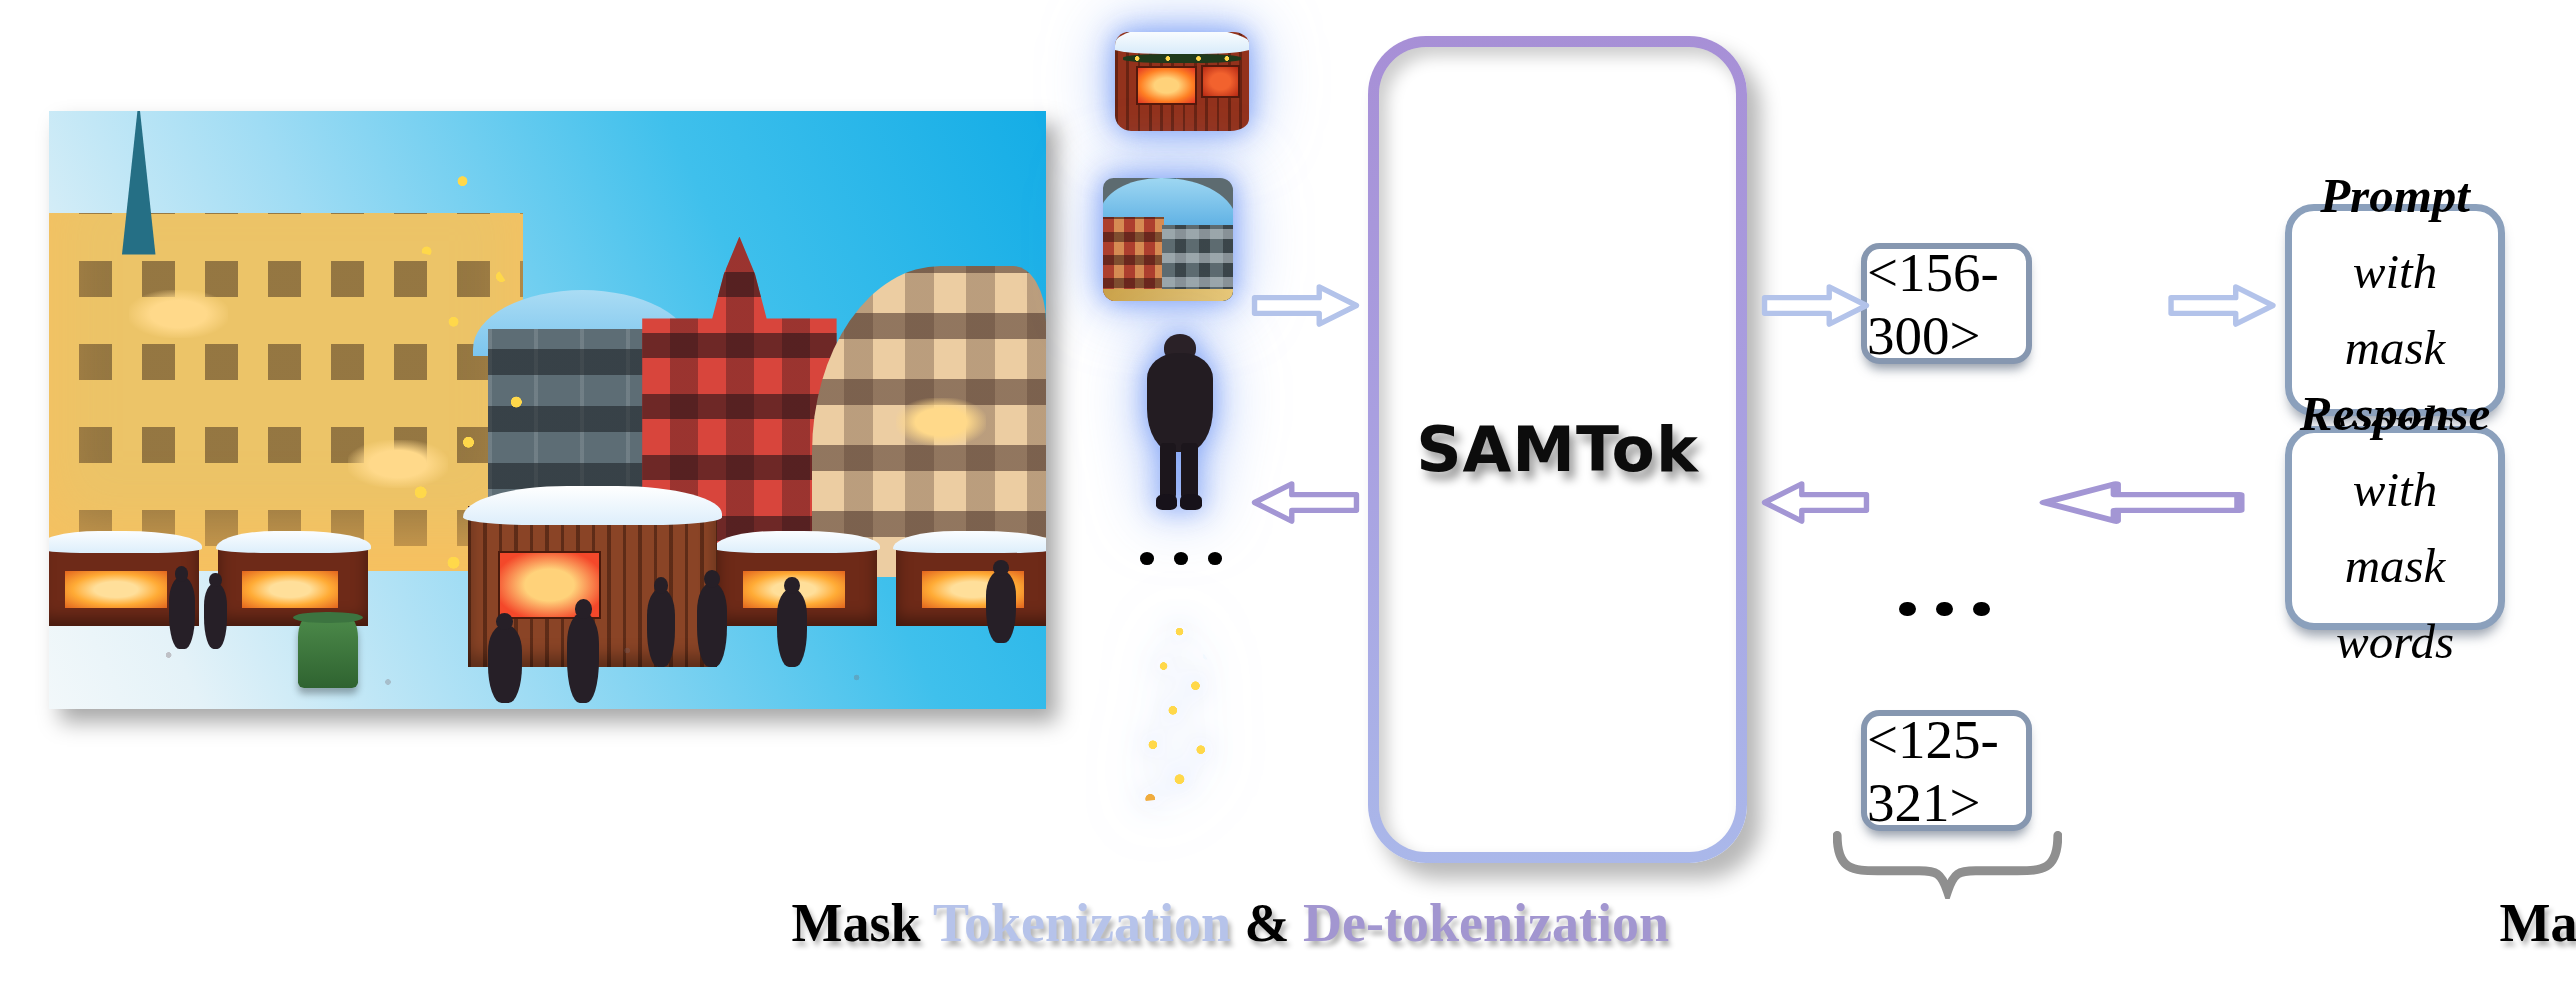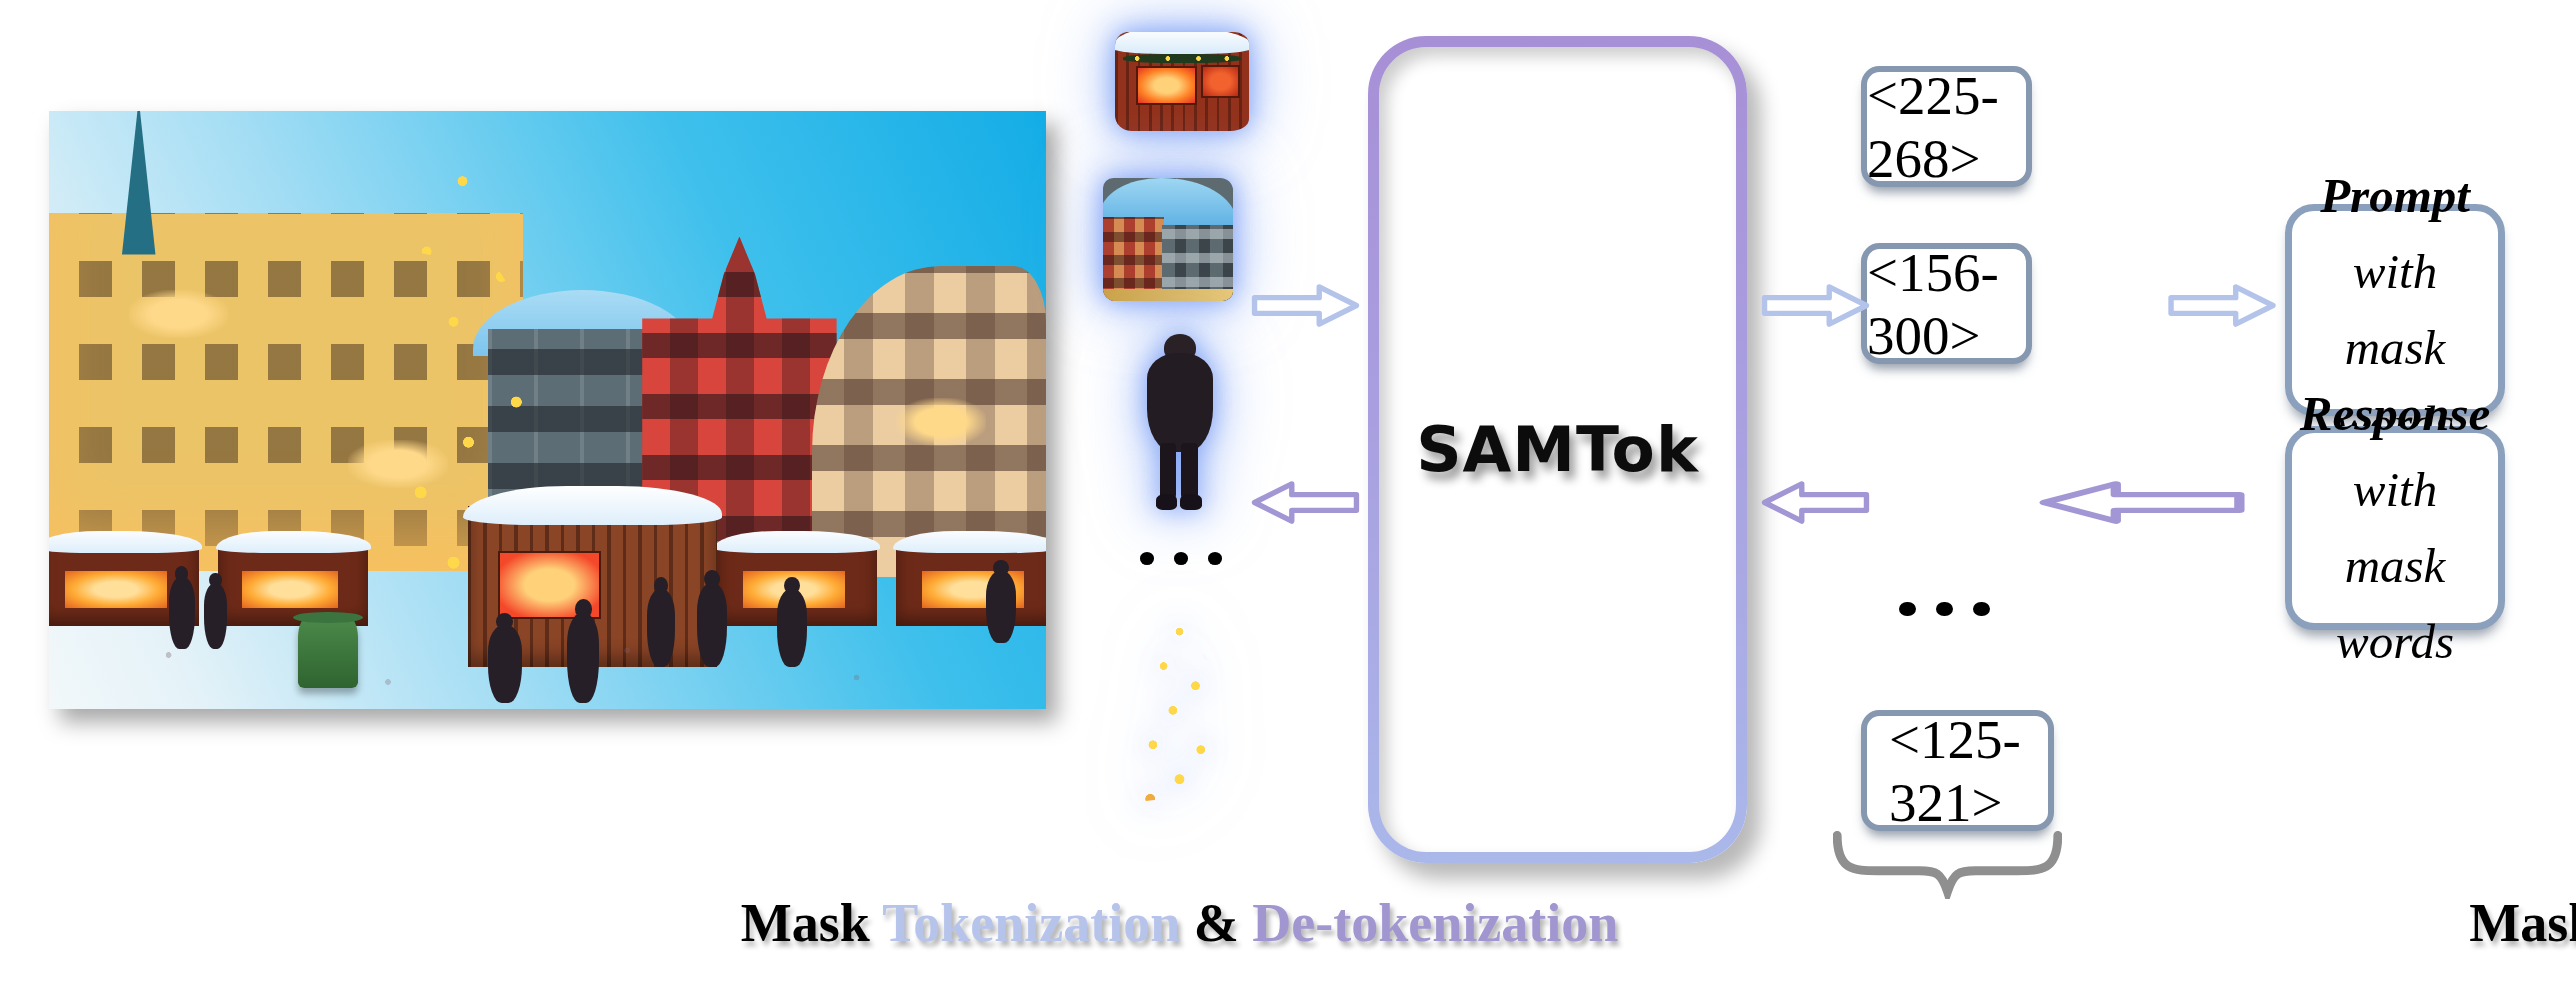--- a/index.html
+++ b/index.html
@@ -153,21 +153,21 @@
     letter-spacing:1px;text-shadow:5.2px 8.2px 9.3px rgba(0,0,0,.4);}
 
   
   .arrow{display:block;}
   .arrow path{fill:#fff;stroke-width:11;stroke-linejoin:round;}
   .arr-blue path{stroke:#b3c3ea;}
   .arr-purple path{stroke:#a396d4;}
 
   
   .brace path{fill:none;stroke:#8f8f8f;stroke-width:17;stroke-linecap:round;}
-  .cap{font-weight:bold;font-size:54px;color:#000;text-align:center;text-shadow:3.1px 4.6px 5.2px rgba(0,0,0,.3);white-space:nowrap;}
+  .cap{font-weight:bold;font-size:54px;color:#000;text-align:right;text-shadow:3.1px 4.6px 5.2px rgba(0,0,0,.3);white-space:nowrap;}
   .tok{color:#b6c3ea;}
   .detok{color:#a296d0;}
 </style>
 </head>
 <body>
 
 <div class="canvas">
 
   <div class="abs photo">
     <div class="abs ph-cloud"></div>
@@ -233,32 +233,29 @@
   <div class="abs crop crop-tree">
     <div class="crop-tree-body"></div>
   </div>
 
   <div class="abs big-box samtok">
     <div class="big-inner">
       <span class="big-label">SAMTok</span>
     </div>
   </div>
 
-  <div class="abs code-box" style="top:66px;">
-    <span>&lt;225-268&gt;</span>
-  </div>
   <div class="abs code-box" style="top:243px;">
     <span>&lt;156-300&gt;</span>
   </div>
   <div class="abs dots dots-code">
     <span class="dot"></span>
     <span class="dot"></span>
     <span class="dot"></span>
   </div>
-  <div class="abs code-box" style="top:710px;padding-left:22px;">
+  <div class="abs code-box" style="top:710px;">
     <span>&lt;125-321&gt;</span>
   </div>
 
   <div class="abs mid-box" style="top:204px;height:198px;">
     <div>
       <span class="lead">Prompt</span><span> with</span><br>
       <span>mask words</span>
     </div>
   </div>
   <div class="abs mid-box" style="top:426px;height:190px;">

